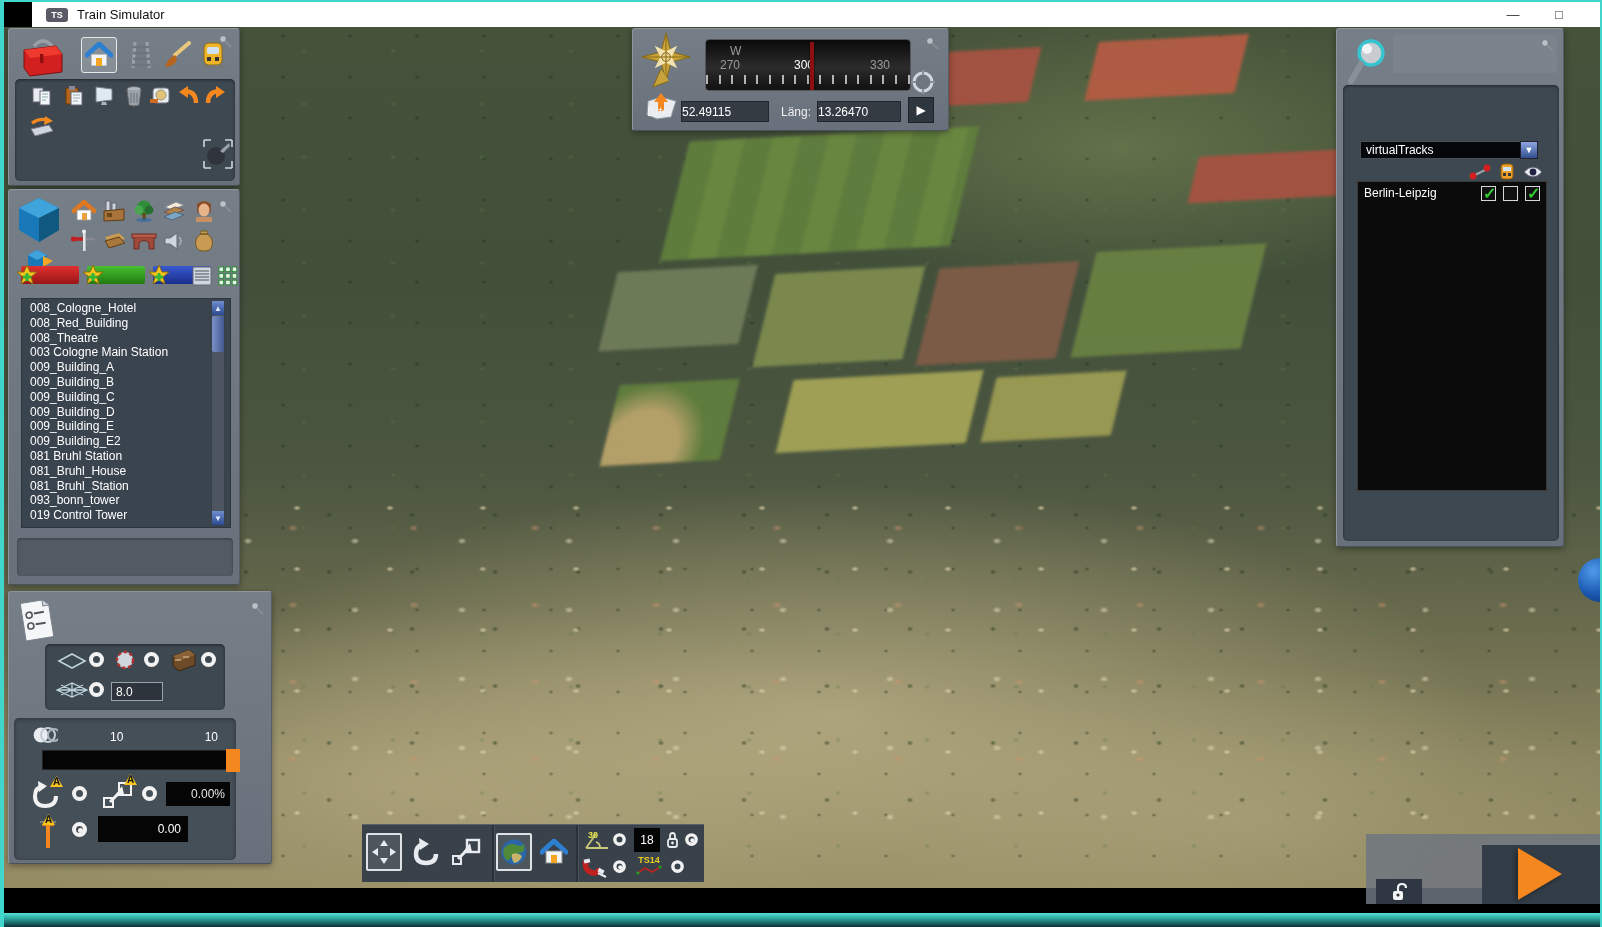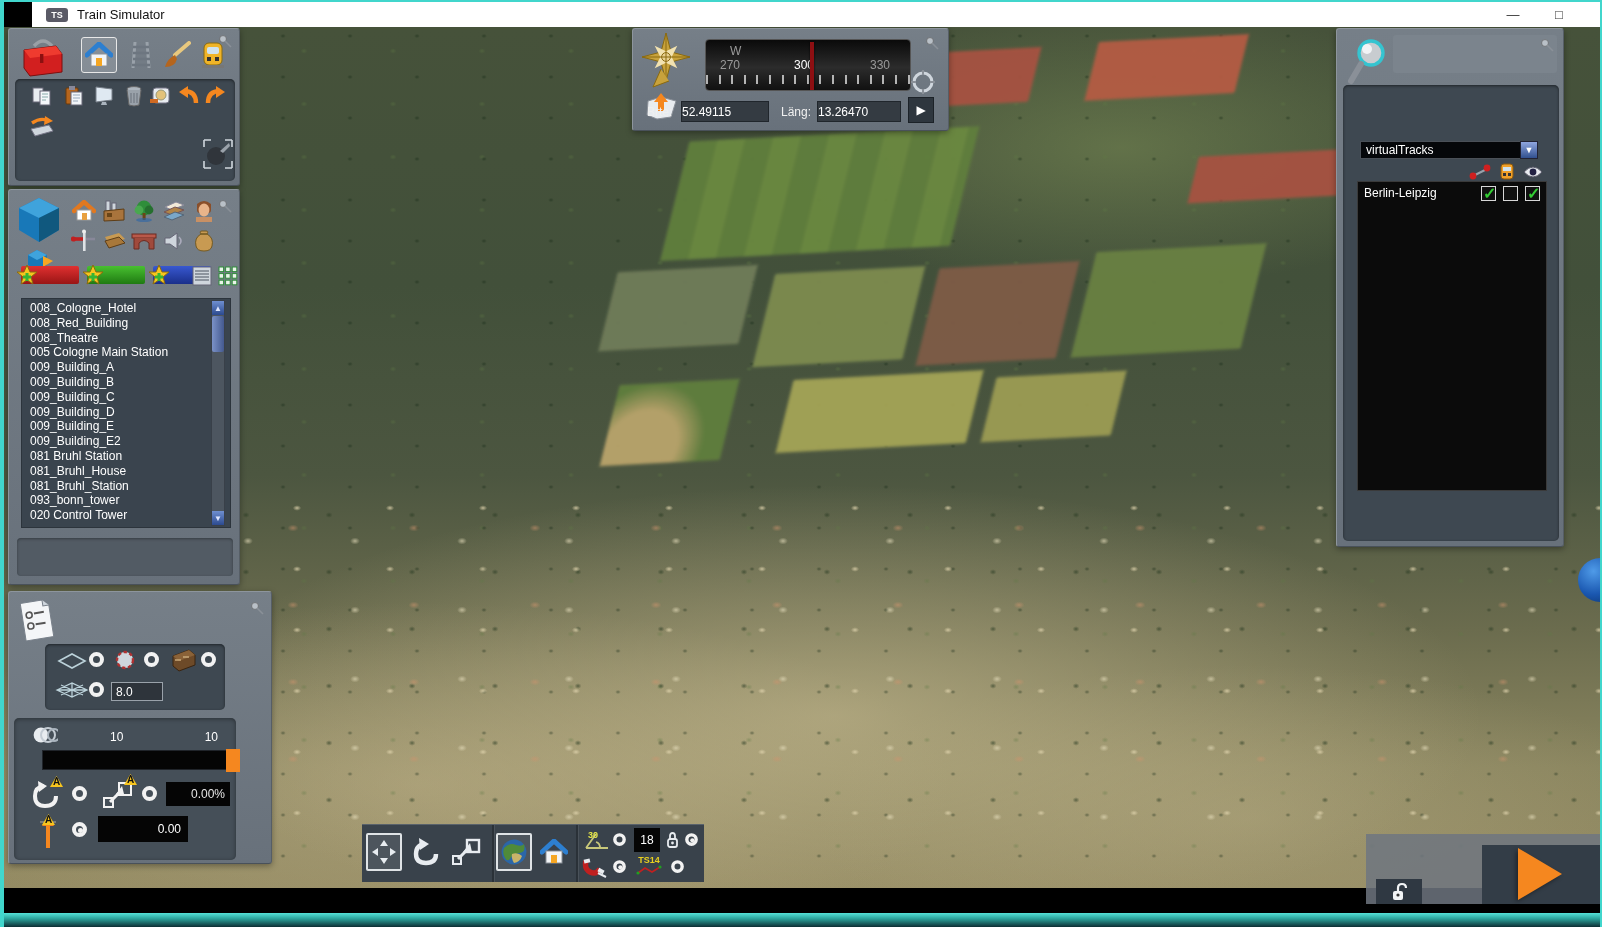--- a/index.html
+++ b/index.html
@@ -420,32 +420,32 @@
             <rect x="14.2" y="14.2" width="4.6" height="4.6"></rect>
         </g>
       </svg>
     </div>
 
     <div class="objlist">
 
     <div class="objrow">008_Cologne_Hotel</div>
         <div class="objrow">008_Red_Building</div>
         <div class="objrow">008_Theatre</div>
-        <div class="objrow">005 Cologne Main Station</div>
+        <div class="objrow">003 Cologne Main Station</div>
         <div class="objrow">009_Building_A</div>
         <div class="objrow">009_Building_B</div>
         <div class="objrow">009_Building_C</div>
         <div class="objrow">009_Building_D</div>
         <div class="objrow">009_Building_E</div>
         <div class="objrow">009_Building_E2</div>
         <div class="objrow">081 Bruhl Station</div>
         <div class="objrow">081_Bruhl_House</div>
         <div class="objrow">081_Bruhl_Station</div>
         <div class="objrow">093_bonn_tower</div>
-        <div class="objrow">020 Control Tower</div>
+        <div class="objrow">019 Control Tower</div>
       </div>
     <div class="scrollbar">
       <div class="scr-btn" style="top:0">▲</div>
       <div class="scr-thumb"></div>
       <div class="scr-btn" style="bottom:0">▼</div>
     </div>
     <div class="obj-footer"></div>
   </div>
 
   <div class="panel p-tools">

